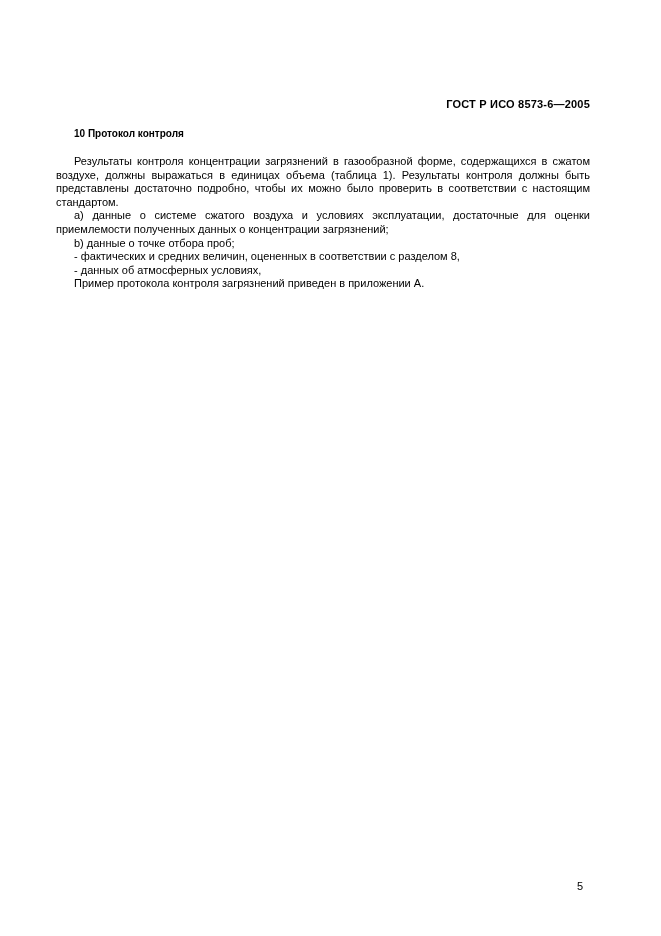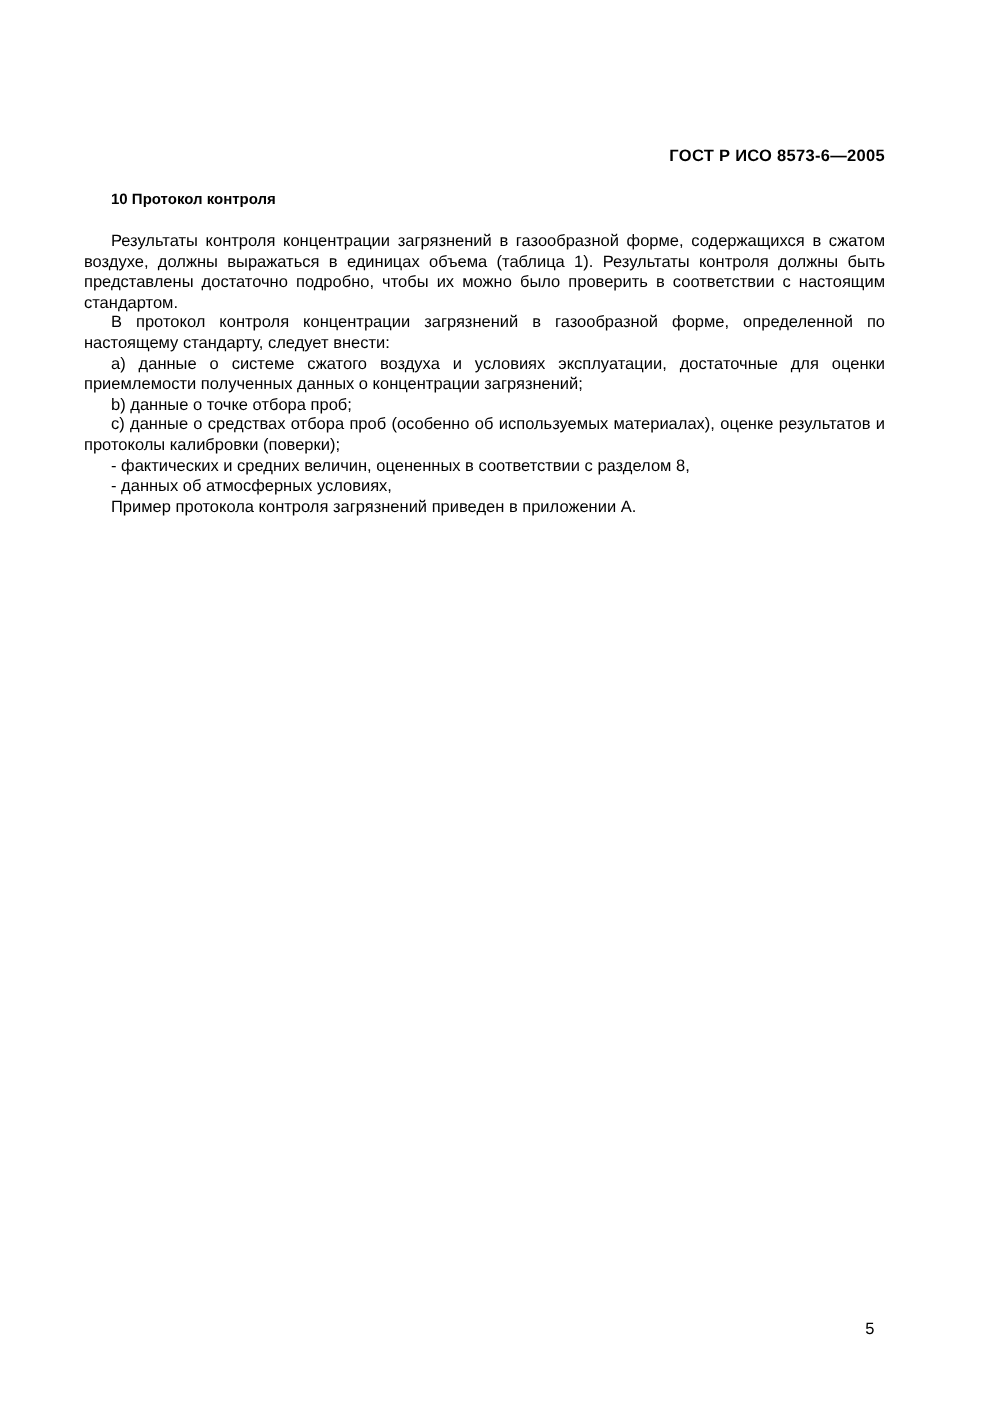--- a/index.html
+++ b/index.html
@@ -66,27 +66,25 @@
   <div class="content">
 
     <div class="doc-header">ГОСТ Р ИСО 8573-6—2005</div>
 
     <h1 class="section-title">10 Протокол контроля</h1>
 
 
     <p class="para">Результаты контроля концентрации загрязнений в газообразной форме, содержащихся в сжатом воздухе, должны выражаться в единицах объема (таблица 1). Результаты контроля должны быть представлены достаточно подробно, чтобы их можно было проверить в соответствии с настоящим стандартом.</p>
 
 
-    <p class="para">В протокол контроля концентрации загрязнений в газообразной форме, определенной по настоящему стандарту, следует внести:</p>
 
     <p class="para">a) данные о системе сжатого воздуха и условиях эксплуатации, достаточные для оценки приемлемости полученных данных о концентрации загрязнений;</p>
 
     <p class="para">b) данные о точке отбора проб;</p>
 
-    <p class="para">c) данные о средствах отбора проб (особенно об используемых материалах), оценке результатов и протоколы калибровки (поверки);</p>
 
 
     <p class="para">- фактических и средних величин, оцененных в соответствии с разделом 8,</p>
 
     <p class="para">- данных об атмосферных условиях,</p>
 
 
 
     <p class="para">Пример протокола контроля загрязнений приведен в приложении А.</p>
 

